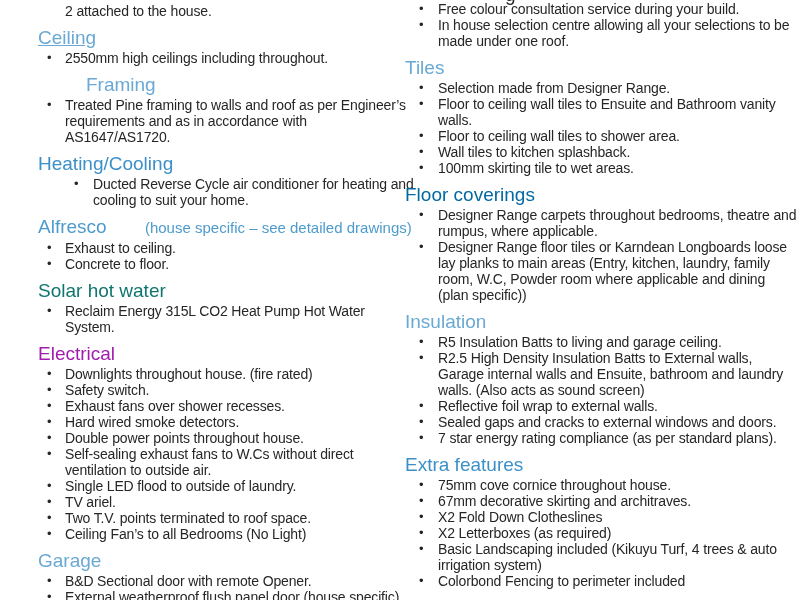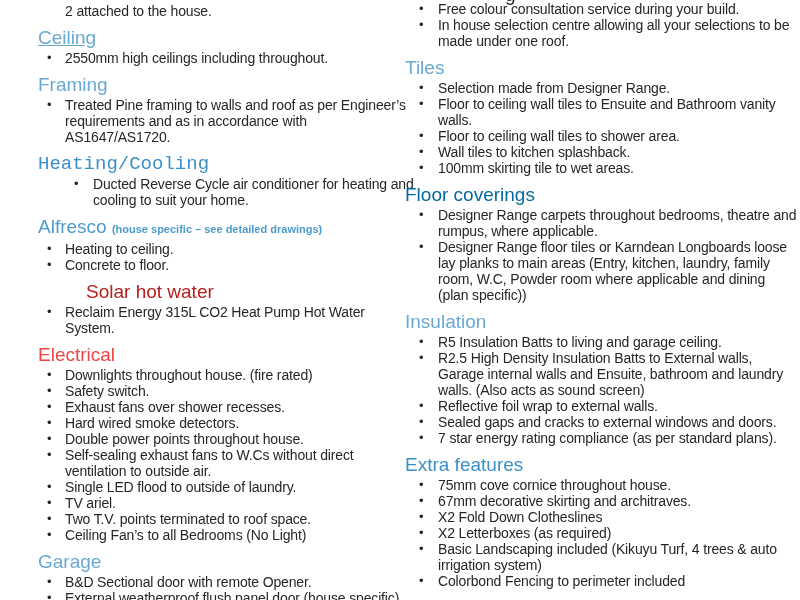--- a/index.html
+++ b/index.html
@@ -29,22 +29,23 @@
     width: 392px;
     padding-top: 1px;
   }
   h2.section-title {
     font-size: 19px;
     line-height: 20px;
     margin: 9px 0 2px 0;
     font-weight: 400;
   }
   h2.section-title .title-note {
-    font-size: 11px;
-    font-weight: 700;
+    font-size: 15px;
+    font-weight: 400;
+    margin-left: 33px;
   }
   ul.bullet-list {
     list-style: none;
     margin: 0;
     padding: 0;
   }
   ul.bullet-list li {
     position: relative;
     padding-left: 27px;
     font-size: 14px;
@@ -76,38 +77,38 @@
 <body>
 
 <div class="col col-left">
     <ul class="bullet-list">
       <li class="no-bullet">2 attached to the house.</li>
     </ul>
     <h2 class="section-title" style="color: rgb(106, 169, 211); text-decoration: underline;"><span>Ceiling</span></h2>
     <ul class="bullet-list">
       <li>2550mm high ceilings including throughout.</li>
     </ul>
-    <h2 class="section-title" style="color: rgb(106, 169, 211);"><span>Framing</span></h2>
+    <h2 class="section-title" style="color: rgb(106, 169, 211); margin-left: 48px;"><span>Framing</span></h2>
     <ul class="bullet-list">
       <li>Treated Pine framing to walls and roof as per Engineer’s requirements and as in accordance with AS1647/AS1720.</li>
     </ul>
-    <h2 class="section-title" style="color: rgb(60, 144, 200); font-family: Liberation Mono, monospace;"><span>Heating/Cooling</span></h2>
+    <h2 class="section-title" style="color: rgb(60, 144, 200);"><span>Heating/Cooling</span></h2>
     <ul class="bullet-list">
       <li class="indent">Ducted Reverse Cycle air conditioner for heating and cooling to suit your home.</li>
     </ul>
     <h2 class="section-title" style="color: rgb(77, 155, 205);"><span>Alfresco</span> <span class="title-note">(house specific – see detailed drawings)</span></h2>
     <ul class="bullet-list">
-      <li>Heating to ceiling.</li>
+      <li>Exhaust to ceiling.</li>
       <li>Concrete to floor.</li>
     </ul>
-    <h2 class="section-title" style="color: #b91c1c; margin-left: 48px;"><span>Solar hot water</span></h2>
+    <h2 class="section-title" style="color: #0f766e;"><span>Solar hot water</span></h2>
     <ul class="bullet-list">
       <li>Reclaim Energy 315L CO2 Heat Pump Hot Water System.</li>
     </ul>
-    <h2 class="section-title" style="color: #ef4444;"><span>Electrical</span></h2>
+    <h2 class="section-title" style="color: #a21caf;"><span>Electrical</span></h2>
     <ul class="bullet-list">
       <li>Downlights throughout house. (fire rated)</li>
       <li>Safety switch.</li>
       <li>Exhaust fans over shower recesses.</li>
       <li>Hard wired smoke detectors.</li>
       <li>Double power points throughout house.</li>
       <li>Self-sealing exhaust fans to W.Cs without direct ventilation to outside air.</li>
       <li>Single LED flood to outside of laundry.</li>
       <li>TV ariel.</li>
       <li>Two T.V. points terminated to roof space.</li>

